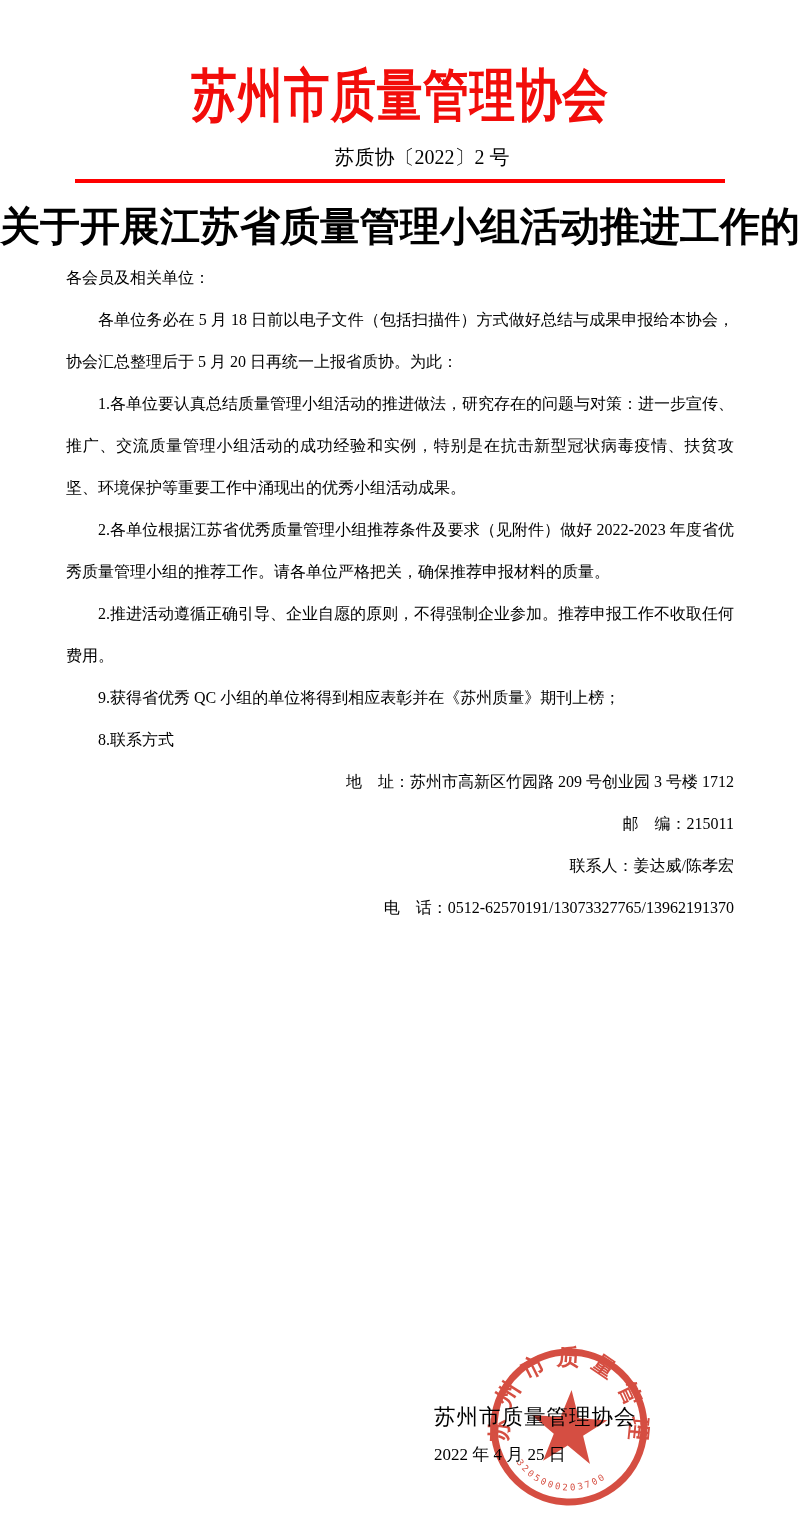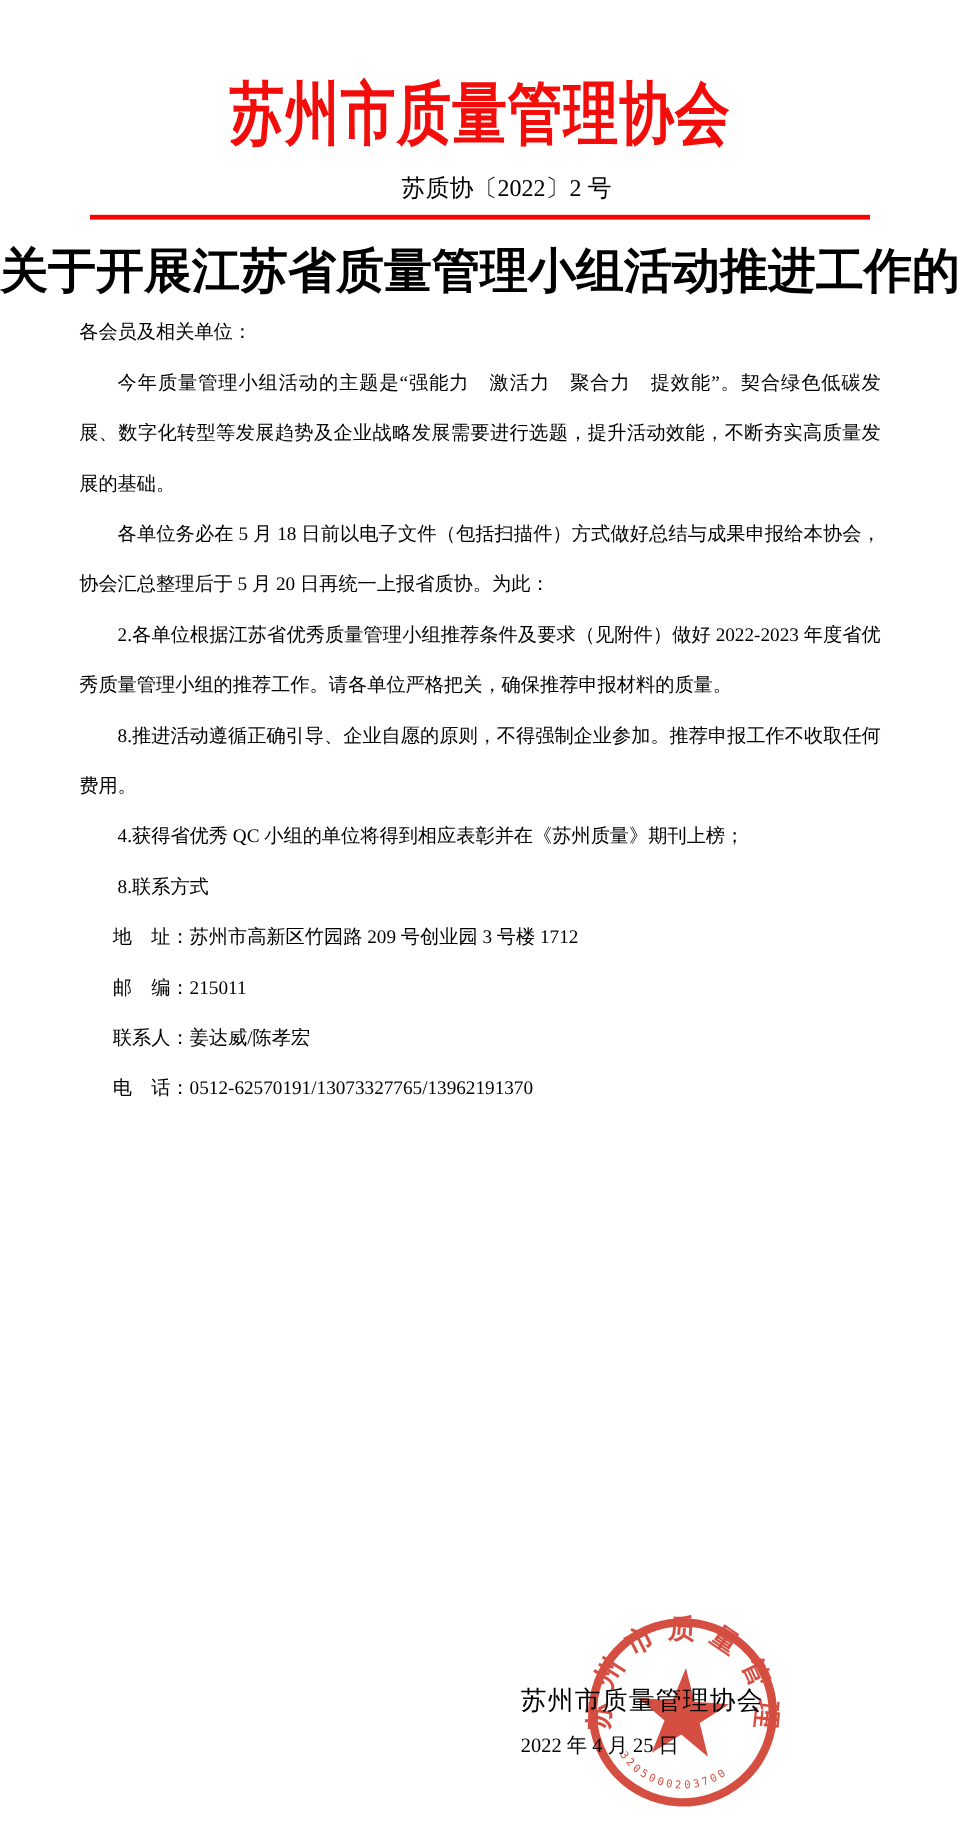--- a/index.html
+++ b/index.html
@@ -51,21 +51,21 @@
   }
   
   .body-block {
     margin:13px 66px 0 66px;
     font-size:16px;
     line-height:42px;
     text-align:justify;
   }
   .salutation { text-indent:0; }
   .para { text-indent:2em; margin:0; }
-  .contact-line { padding-left:28px; text-indent:0; text-align:left; }
+  .contact-line { padding-left:28px; text-indent:0; text-align:right; }
   
   .sig-org  { position:absolute; left:434px; top:1402px; font-size:21.5px; letter-spacing:1px; }
   .sig-date { position:absolute; left:434px; top:1443px; font-size:17px; }
   
   .stamp {
     position:absolute;
     left:484px; top:1342px;
     width:170px; height:170px;
     mix-blend-mode:multiply;
     opacity:0.92;
@@ -80,25 +80,25 @@
   <div class="org-title">苏州市质量管理协会</div>
 
   <div class="doc-number">苏质协〔2022〕2 号</div>
 
   <div class="red-rule"></div>
 
   <div class="doc-title">关于开展江苏省质量管理小组活动推进工作的通知</div>
 
   <div class="body-block">
     <div class="salutation">各会员及相关单位：</div>
-    <p class="para">今年质量管理小组活动的主题是“强能力　激活力　聚合力　提效能”。契合绿色低碳发展、数字化转型等发展趋势及企业战略发展需要进行选题，提升活动效能，不断夯实高质量发展的基础。</p>
     <p class="para">各单位务必在 5 月 18 日前以电子文件（包括扫描件）方式做好总结与成果申报给本协会，协会汇总整理后于 5 月 20 日再统一上报省质协。为此：</p>
+    <p class="para">1.各单位要认真总结质量管理小组活动的推进做法，研究存在的问题与对策：进一步宣传、推广、交流质量管理小组活动的成功经验和实例，特别是在抗击新型冠状病毒疫情、扶贫攻坚、环境保护等重要工作中涌现出的优秀小组活动成果。</p>
     <p class="para">2.各单位根据江苏省优秀质量管理小组推荐条件及要求（见附件）做好 2022-2023 年度省优秀质量管理小组的推荐工作。请各单位严格把关，确保推荐申报材料的质量。</p>
-    <p class="para">8.推进活动遵循正确引导、企业自愿的原则，不得强制企业参加。推荐申报工作不收取任何费用。</p>
-    <p class="para">4.获得省优秀 QC 小组的单位将得到相应表彰并在《苏州质量》期刊上榜；</p>
+    <p class="para">2.推进活动遵循正确引导、企业自愿的原则，不得强制企业参加。推荐申报工作不收取任何费用。</p>
+    <p class="para">9.获得省优秀 QC 小组的单位将得到相应表彰并在《苏州质量》期刊上榜；</p>
     <p class="para">8.联系方式</p>
 
     <div class="contact-line"><span>地　址：</span><span>苏州市高新区竹园路 209 号创业园 3 号楼 1712</span></div>
     <div class="contact-line"><span>邮　编：</span><span>215011</span></div>
     <div class="contact-line"><span>联系人：</span><span>姜达威/陈孝宏</span></div>
     <div class="contact-line"><span>电　话：</span><span>0512-62570191/13073327765/13962191370</span></div>
   </div>
 
   <div class="sig-org">苏州市质量管理协会</div>
   <div class="sig-date">2022 年 4 月 25 日</div>

